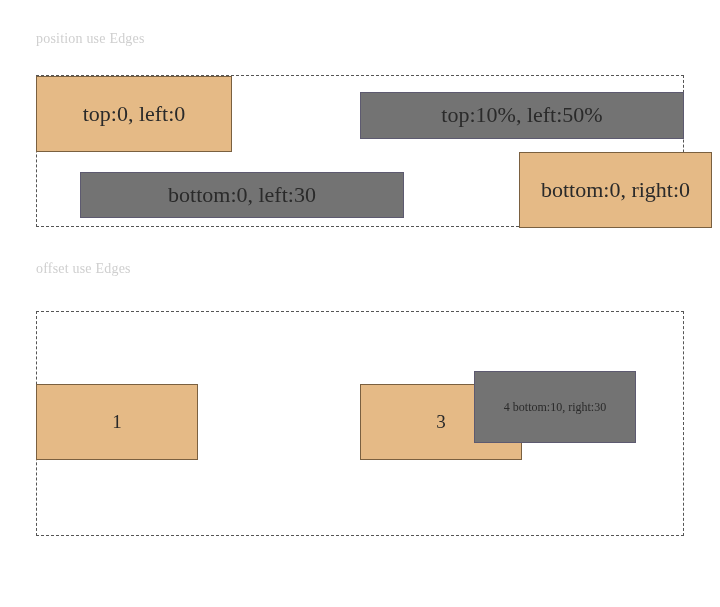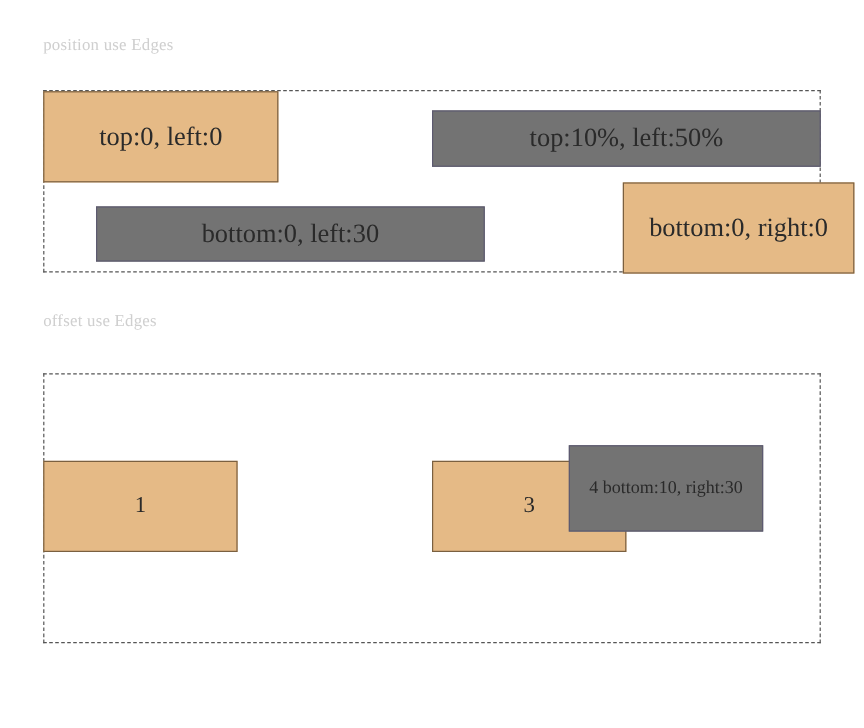--- a/index.html
+++ b/index.html
@@ -101,21 +101,21 @@
     left: 198px; top: 429px; width: 162px; height: 76px;
     z-index: 2;
   }
   #box-3 {
     left: 360px; top: 384px; width: 162px; height: 76px;
     font-size: 19px;
   }
   #box-4 {
     left: 474px; top: 371px; width: 162px; height: 72px;
     z-index: 3;
-    font-size: 15px;
+    font-size: 12px;
   }
 </style>
 </head>
 <body>
 
 <div class="page">
 
   <div class="section-title" id="title-position">position use Edges</div>
 
   <div class="container" id="container-position"></div>

